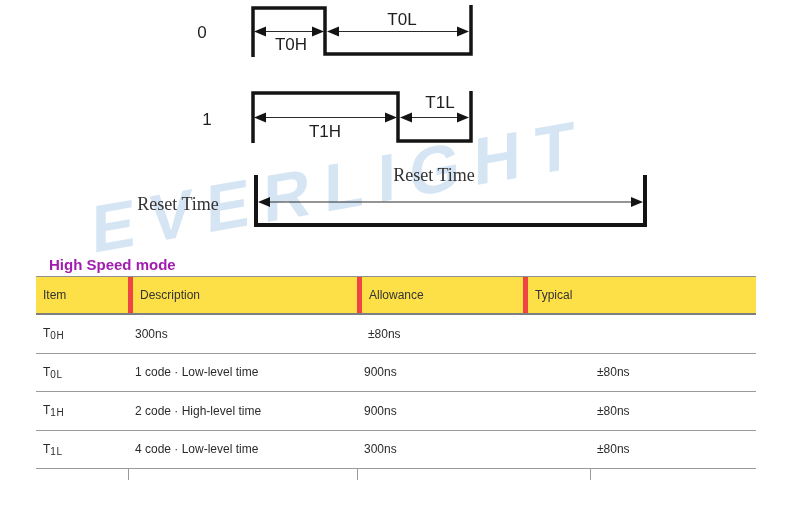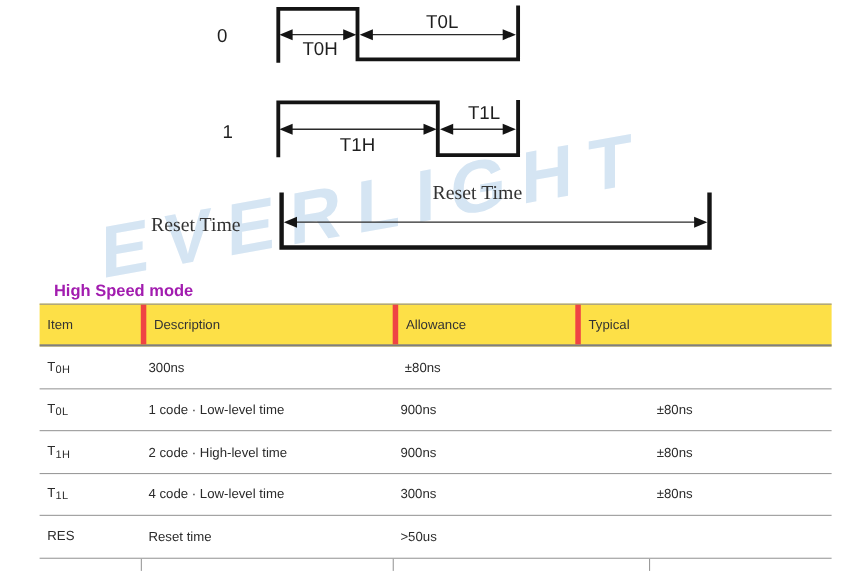--- a/index.html
+++ b/index.html
@@ -137,25 +137,19 @@
     <div class="cell c-allow">±80ns</div>
   </div>
 
   <div class="t-row">
     <div class="cell c-item"><span>T</span><span class="sub">1L</span></div>
     <div class="cell c-desc">4 code · Low-level time</div>
     <div class="cell c-typ">300ns</div>
     <div class="cell c-allow">±80ns</div>
   </div>
 
-  <div class="t-row">
-    <div class="cell c-item"><span>RES</span><span class="sub"></span></div>
-    <div class="cell c-desc">Reset time</div>
-    <div class="cell c-typ">&gt;50us</div>
-    <div class="cell c-allow"></div>
-  </div>
 
   <div class="t-cut">
     <div class="vline" style="left:92px;"></div>
     <div class="vline" style="left:321px;"></div>
     <div class="vline" style="left:554px;"></div>
   </div>
 </div>
 
 </body></html>

